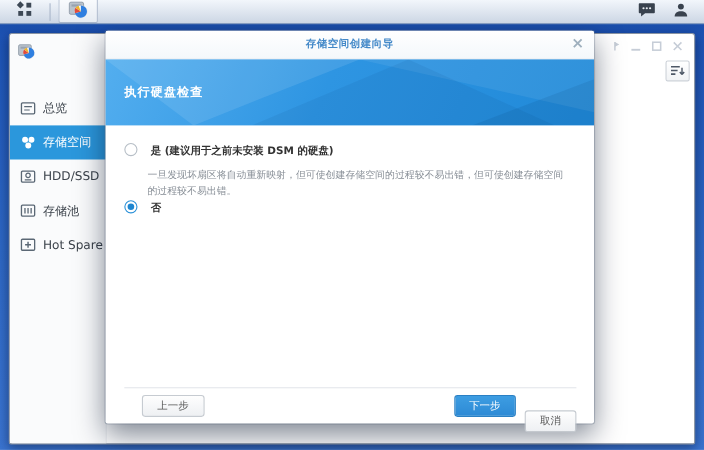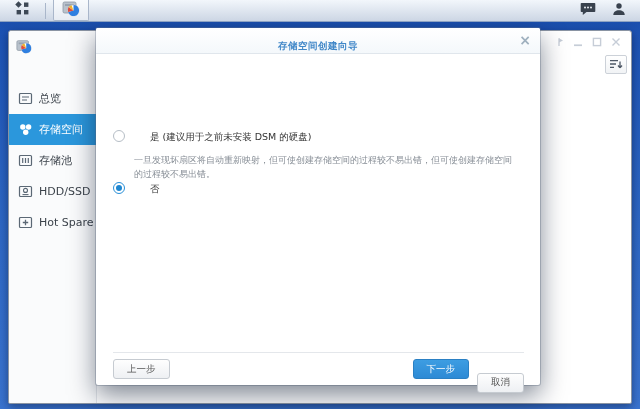--- a/index.html
+++ b/index.html
@@ -38,48 +38,48 @@
   .sb-item svg { flex:0 0 auto; color:#5b6875; }
   .sb-item.selected { background:#2b97dc; color:#fff; }
   .sb-item.selected svg { color:#fff; }
 
   
   .dialog { position:absolute; left:96px; top:28px; width:444px; height:357px;
     background:#fff; border-radius:2px; z-index:20;
     box-shadow:0 10px 26px rgba(0,15,40,.5), 0 0 0 1px rgba(120,135,155,.35); }
   .dlg-titlebar { position:relative; height:26px; border-radius:2px 2px 0 0;
     background:linear-gradient(#ffffff,#f4f8fb); border-bottom:1px solid #e0e6ec;
-    display:flex; align-items:flex-end; justify-content:center; }
+    display:flex; align-items:center; justify-content:center; }
   .dlg-title { font-size:9.5px; font-weight:bold; color:#4288c8; letter-spacing:.5px; }
   .dlg-close { position:absolute; right:9px; top:3px; color:#9fb0be; font-size:14px;
     line-height:18px; cursor:pointer; font-weight:bold; }
   .dlg-banner { position:relative; height:60px; overflow:hidden;
     background:linear-gradient(115deg,#53aeef 0%,#2e95e2 45%,#2089d8 100%); }
   .poly { position:absolute; inset:0; }
   .p1 { clip-path:polygon(0 0,52% 0,18% 100%); background:rgba(255,255,255,.10); }
   .p2 { clip-path:polygon(52% 0,100% 0,100% 80%); background:rgba(255,255,255,.07); }
   .p3 { clip-path:polygon(30% 100%,62% 0,92% 100%); background:rgba(0,45,100,.07); }
   .p4 { clip-path:polygon(75% 100%,100% 30%,100% 100%); background:rgba(0,45,100,.10); }
   .dlg-heading { position:absolute; left:17px; top:22px; color:#fff; font-size:11px;
     font-weight:bold; letter-spacing:1px; z-index:2; }
   .dlg-body { position:absolute; top:86px; left:0; right:0; bottom:33px; padding:16px 17px 0; }
-  .opt { display:flex; align-items:flex-start; gap:25px; cursor:pointer; }
+  .opt { display:flex; align-items:flex-start; gap:12px; cursor:pointer;font-weight:bold; }
   .radio { width:12px; height:12px; border:1px solid #b6bec6; border-radius:50%;
     background:#fff; position:relative; flex:0 0 auto; }
   .radio.on { border-color:#2a90d8; }
   .radio.on::after { content:""; position:absolute; left:2px; top:2px; width:6px; height:6px;
     border-radius:50%; background:#1e86d0; }
   .opt-label { font-size:9.5px; color:#333; padding-top:1px; }
   .opt-desc { font-size:9px; color:#878e96; margin:9px 0 0 21px; line-height:1.6;
     padding-right:6px; }
   .dlg-footer { position:absolute; left:17px; right:16px; bottom:0; height:33px;
     border-top:1px solid #e4e7eb; display:flex; align-items:center; }
   .btn { height:20px; padding:0 13px; font-size:9.5px; border-radius:3px;
     display:inline-flex; align-items:center; cursor:pointer; }
-  .btn-gray { background:linear-gradient(#fefefe,#eef0f3); border:1px solid #c6cbd1; color:#555; }
+  .btn-gray { background:linear-gradient(#fefefe,#eef0f3); border:1px solid #c6cbd1; color:#555;margin-left:16px; }
   .btn-blue { background:linear-gradient(#3d9de2,#2d8ad5); border:1px solid #2a80c4; color:#fff;font-family:Liberation Mono, monospace; }
   .spacer { flex:1; }
   .btn + .btn { margin-left:8px;margin-top:27px; }
 </style>
 </head>
 <body>
 
 <div class="screen">
 
   <div class="taskbar">
@@ -184,47 +184,54 @@
           <svg width="15" height="15" viewBox="0 0 15 15">
             <circle cx="4.8" cy="5" r="2.7" fill="currentColor"></circle>
             <circle cx="10.6" cy="5" r="2.7" fill="currentColor"></circle>
             <circle cx="7.7" cy="10.2" r="2.7" fill="currentColor"></circle>
           </svg>
           <span>存储空间</span>
         </div>
         <div class="sb-item">
           <svg width="15" height="15" viewBox="0 0 15 15">
             <rect x="1.5" y="2.5" width="12" height="10" rx="1" fill="none" stroke="currentColor" stroke-width="1.2"></rect>
-            <path d="M4.7 5v5 M7.5 5v5 M10.3 5v5" stroke="currentColor" stroke-width="1.2"></path>
-          </svg>
-          <span>存储池</span>
-        </div>
-        <div class="sb-item">
-          <svg width="15" height="15" viewBox="0 0 15 15">
-            <rect x="1.5" y="2.5" width="12" height="10" rx="1" fill="none" stroke="currentColor" stroke-width="1.2"></rect>
             <circle cx="7.5" cy="6.4" r="2" fill="none" stroke="currentColor" stroke-width="1.1"></circle>
             <path d="M4.5 10.6h6" stroke="currentColor" stroke-width="1.1"></path>
           </svg>
           <span>HDD/SSD</span>
+        </div>
+        <div class="sb-item">
+          <svg width="15" height="15" viewBox="0 0 15 15">
+            <rect x="1.5" y="2.5" width="12" height="10" rx="1" fill="none" stroke="currentColor" stroke-width="1.2"></rect>
+            <path d="M4.7 5v5 M7.5 5v5 M10.3 5v5" stroke="currentColor" stroke-width="1.2"></path>
+          </svg>
+          <span>存储池</span>
         </div>
         <div class="sb-item">
           <svg width="15" height="15" viewBox="0 0 15 15">
             <rect x="1.5" y="2.5" width="12" height="10" rx="1" fill="none" stroke="currentColor" stroke-width="1.2"></rect>
             <path d="M7.5 4.8v5.4 M4.8 7.5h5.4" stroke="currentColor" stroke-width="1.3"></path>
           </svg>
           <span>Hot Spare</span>
         </div>
       </div>
     </div>
   </div>
 
   <div class="dialog">
     <div class="dlg-titlebar">
       <span class="dlg-title">存储空间创建向导</span>
       <span class="dlg-close">×</span>
+    </div>
+    <div class="dlg-banner">
+      <div class="poly p1"></div>
+      <div class="poly p2"></div>
+      <div class="poly p3"></div>
+      <div class="poly p4"></div>
+      <span class="dlg-heading">执行硬盘检查</span>
     </div>
     <div class="dlg-body">
       <div class="opt">
         <span class="radio"></span>
         <span class="opt-label">是 (建议用于之前未安装 DSM 的硬盘)</span>
       </div>
       <div class="opt-desc">一旦发现坏扇区将自动重新映射，但可使创建存储空间的过程较不易出错，但可使创建存储空间的过程较不易出错。</div>
       <div class="opt">
         <span class="radio on"></span>
         <span class="opt-label">否</span>

